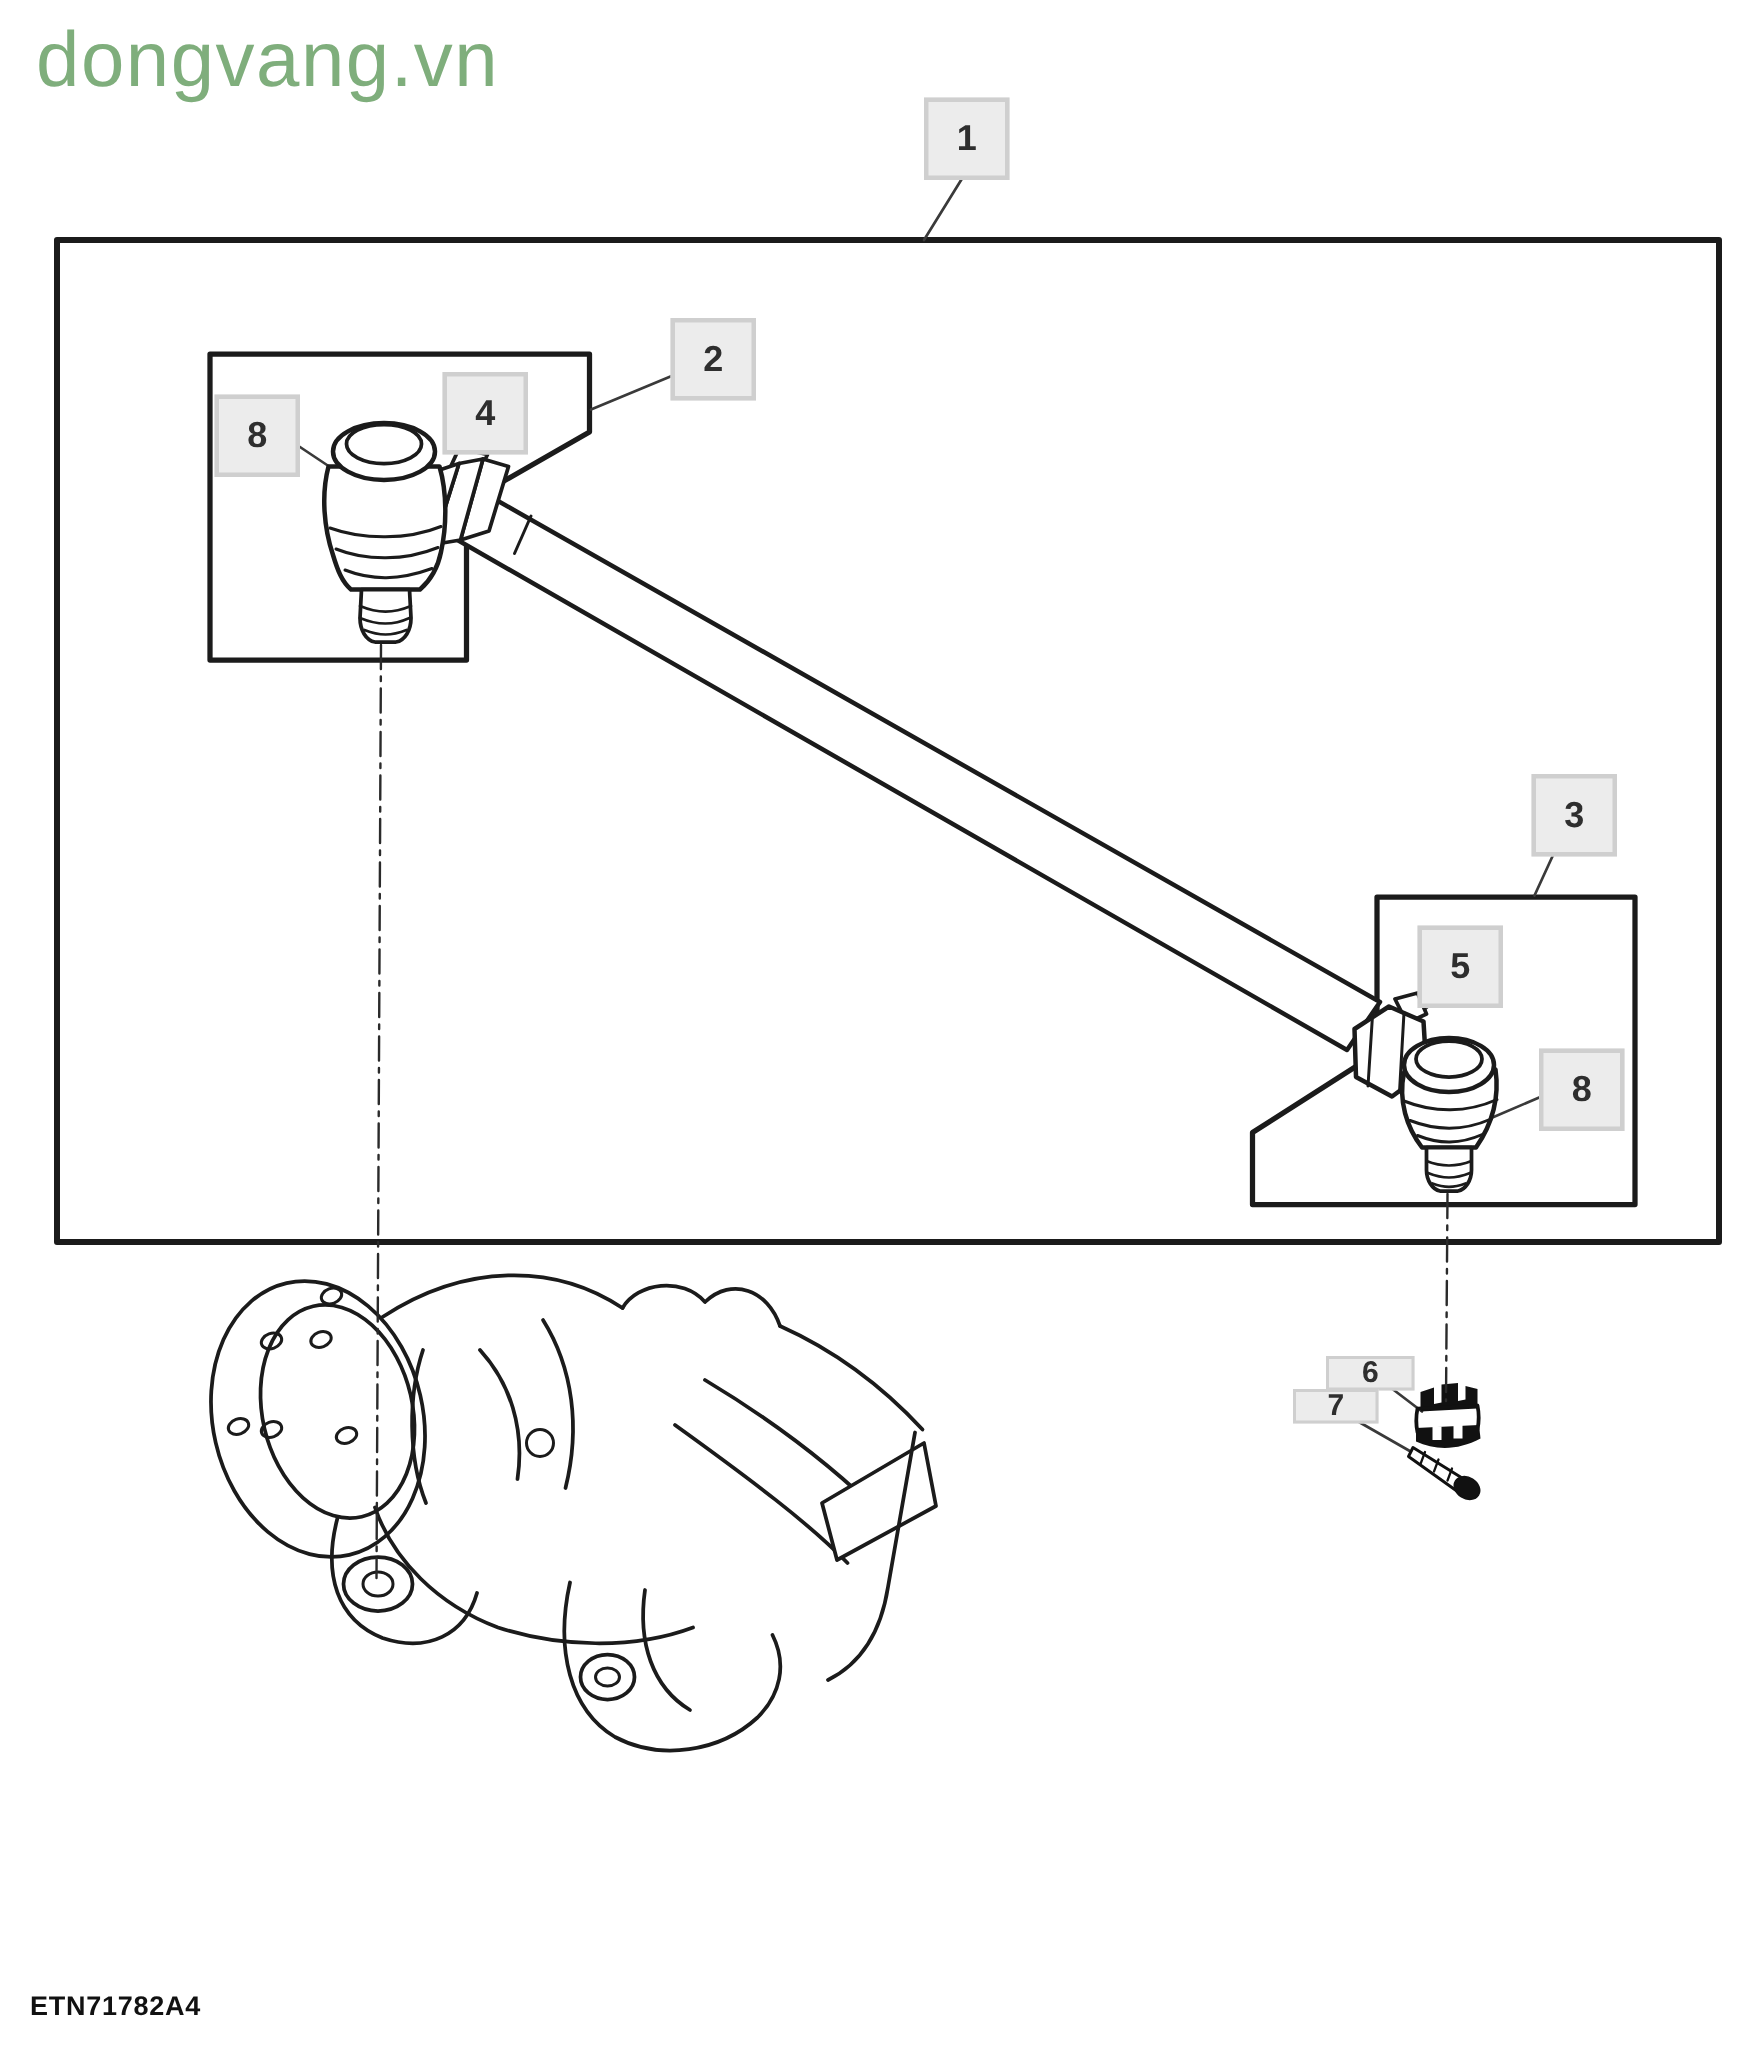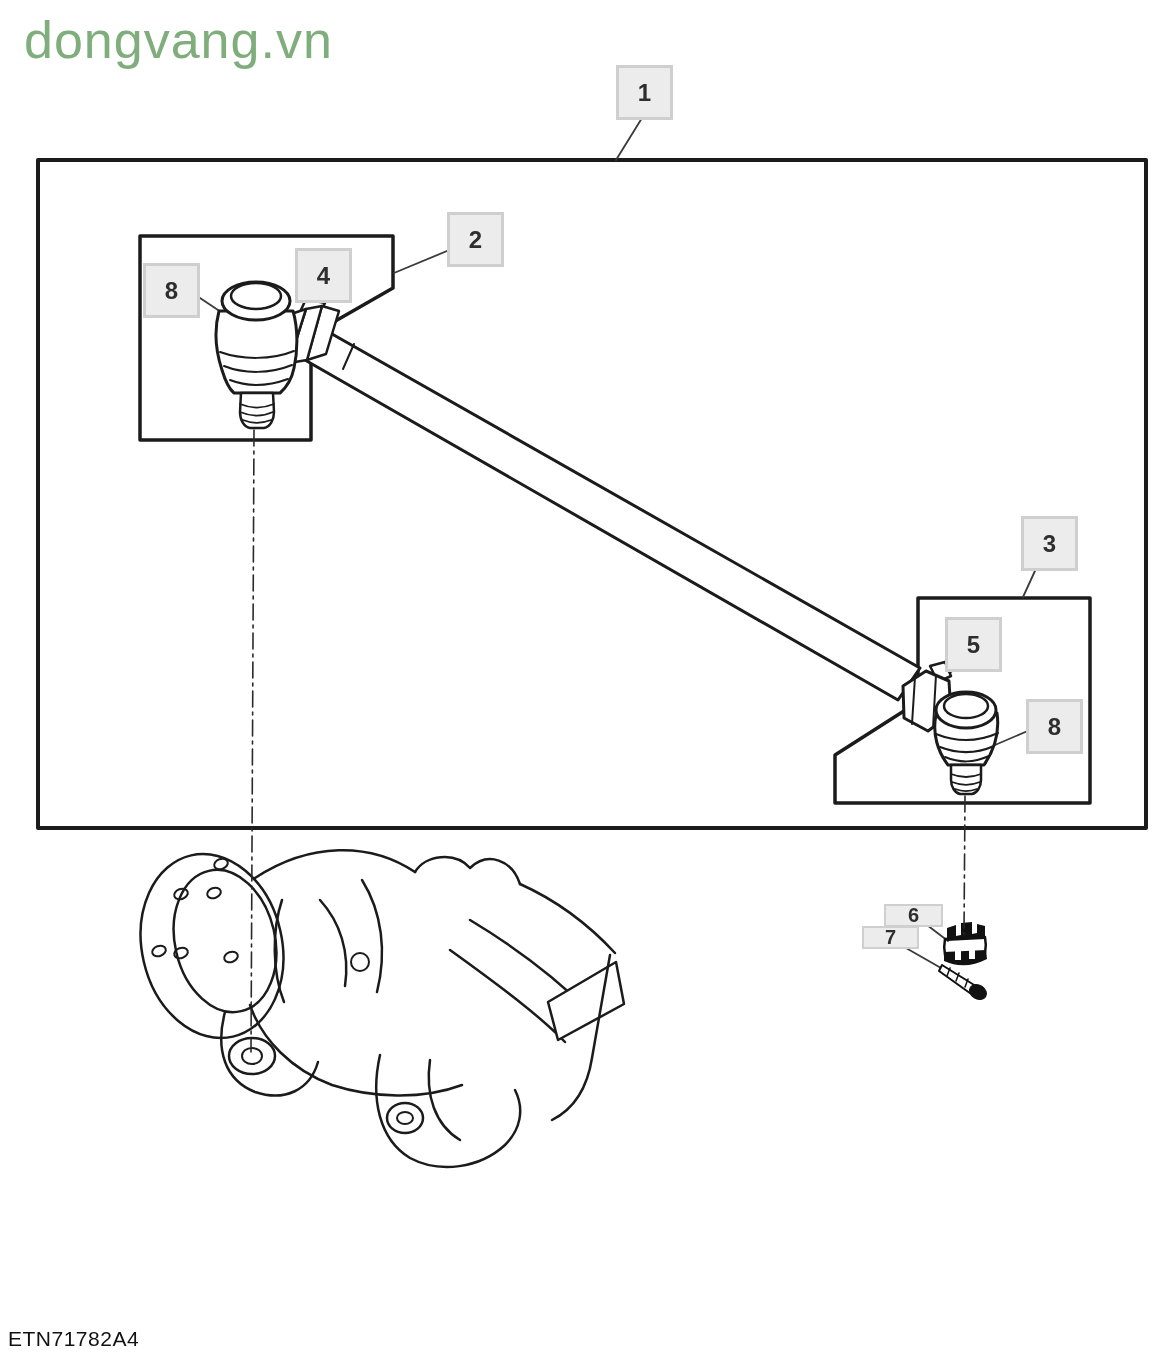--- a/index.html
+++ b/index.html
@@ -1,21 +1,21 @@
 <!DOCTYPE html>
 <html><head>
 <meta charset="utf-8">
 <style>
   html,body{margin:0;padding:0;background:#fff;}
   #page{position:relative;width:1170px;height:1366px;background:#ffffff;overflow:hidden;
         font-family:"Liberation Sans", sans-serif;}
   #art{position:absolute;left:0;top:0;width:1170px;height:1366px;}
   .watermark{position:absolute;left:24px;top:10px;font-size:52px;font-weight:500;
              color:#7fae7c;letter-spacing:1px;}
-  .figcode{position:absolute;left:8px;top:1327px;font-size:21px;font-weight:normal;
+  .figcode{position:absolute;left:20px;top:1327px;font-size:18px;font-weight:bold;
            color:#111;letter-spacing:0.5px;}
   .callout{position:absolute;box-sizing:border-box;background:#ececec;border:3px solid #cfcfcf;
            color:#2e2e2e;font-weight:bold;display:flex;align-items:center;justify-content:center;
            font-size:24px;cursor:pointer;}
   .callout.sq{width:57px;height:55px;}
   .callout.flat{width:59px;height:23px;border-width:2px;font-size:20px;}
 </style>
 </head>
 <body>
 

